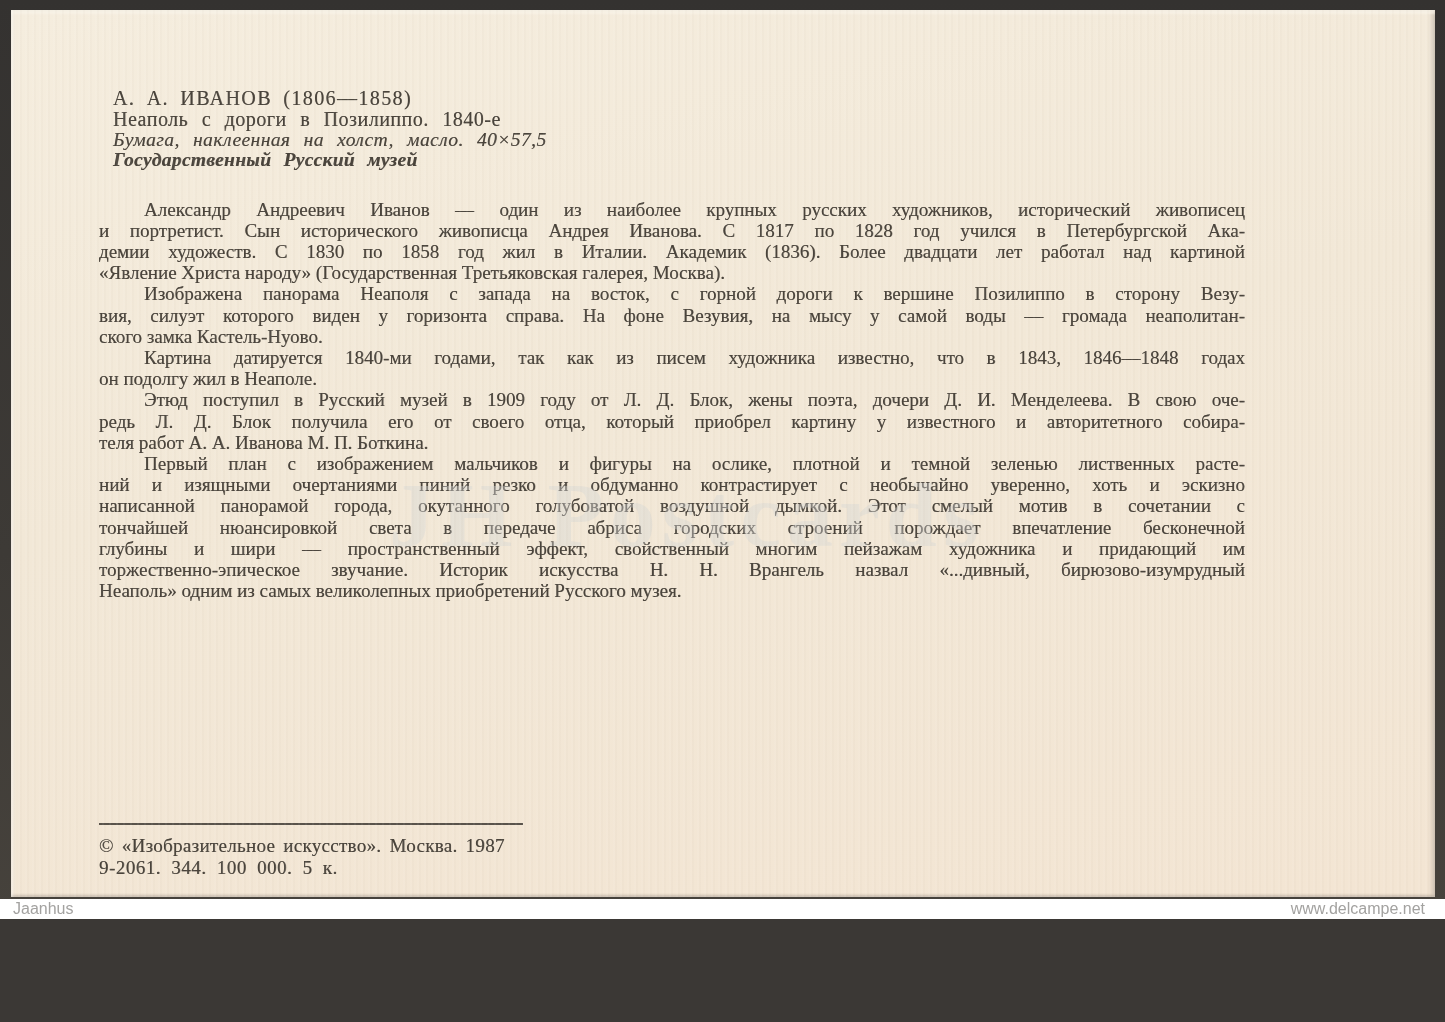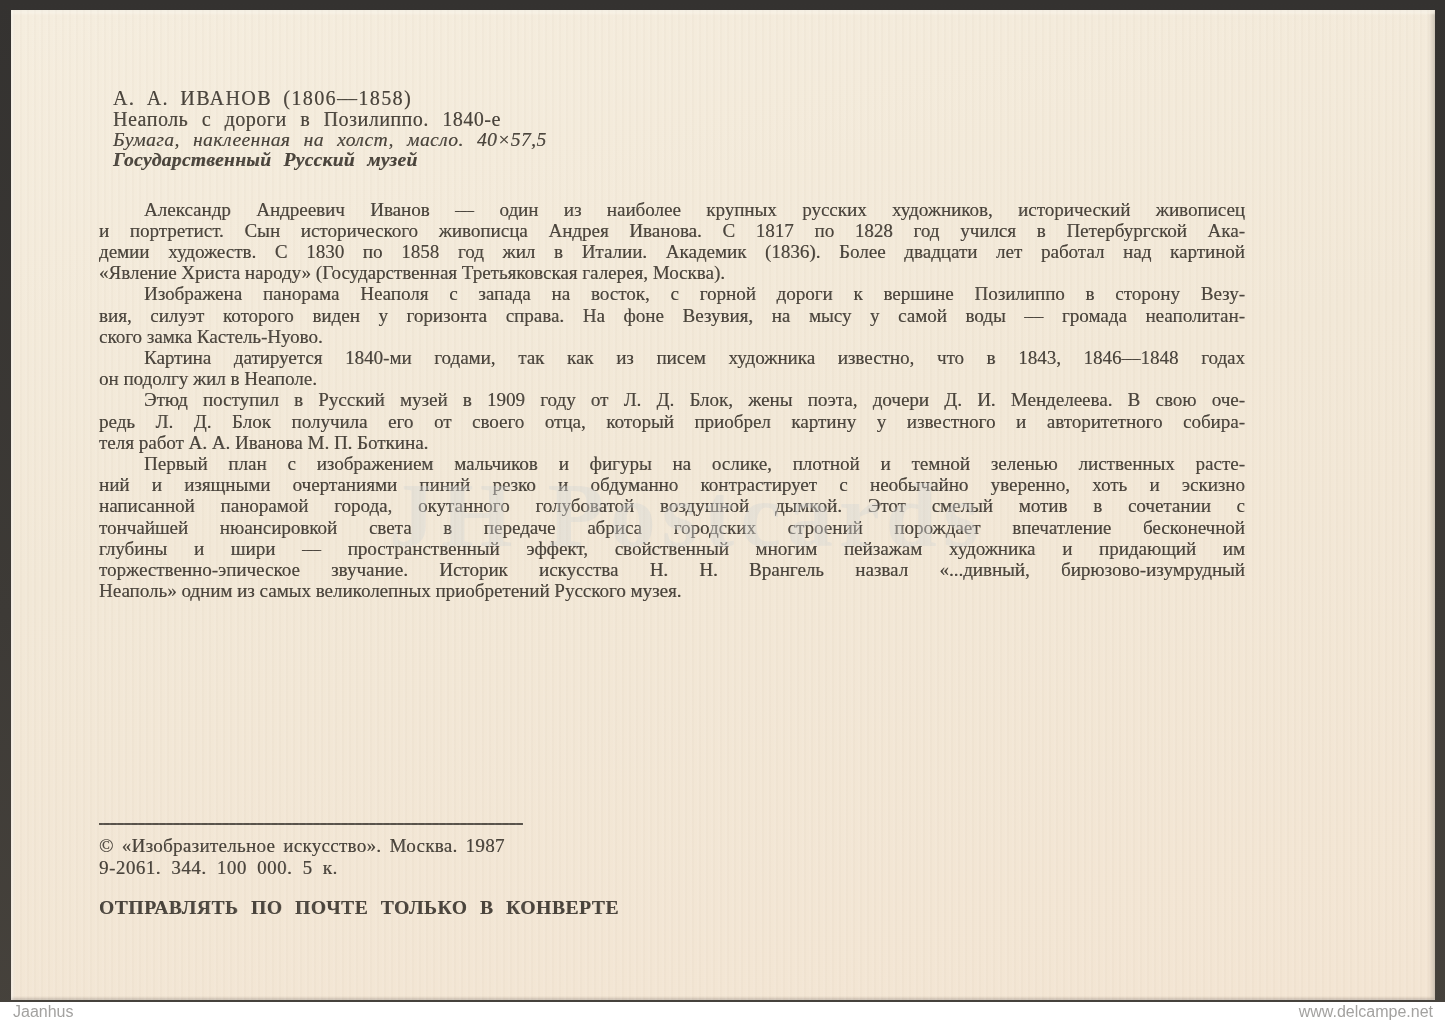--- a/index.html
+++ b/index.html
@@ -2,21 +2,21 @@
 <html><head>
 <meta charset="utf-8">
 <style>
   html, body { margin:0; padding:0; }
   body {
     width:1445px; height:1022px; overflow:hidden;
     background:#3b3835;
     font-family:"Liberation Serif","DejaVu Serif",serif;
   }
   .stage {
-    position:relative; width:1445px; height:1022px;
+    position:relative; width:1445px; height:919px;
     background:linear-gradient(180deg,#343230 0%, #3d3a36 60%, #46423c 100%);
   }
   
   .paper {
     position:absolute; left:11px; top:10px; right:10px; bottom:22px;
     background:linear-gradient(168deg,#f5edde 0%, #f2e8d7 45%, #f3e5d3 100%);
     box-shadow:
       inset 0 4px 2px rgba(255,252,240,.55),
       inset 3px 0 3px rgba(255,255,255,.35),
       inset -3px 0 4px rgba(60,50,40,.22),
@@ -58,21 +58,21 @@
     pointer-events:none; white-space:nowrap;
   }
   
   .strip {
     position:absolute; left:0; right:0; bottom:0; height:20px;
     background:#ffffff;
     font-family:"Liberation Sans","DejaVu Sans",sans-serif;
     font-size:16px; line-height:20px; color:#a3a2a0;
   }
   .wm-left  { position:absolute; left:13px;  bottom:0; }
-  .wm-right { position:absolute; right:12px; bottom:0; }
+  .wm-right { position:absolute; right:20px; bottom:0; }
 </style>
 </head>
 <body>
 
 <div class="stage">
   <div class="paper">
 
     <div class="content">
 
       <header>

